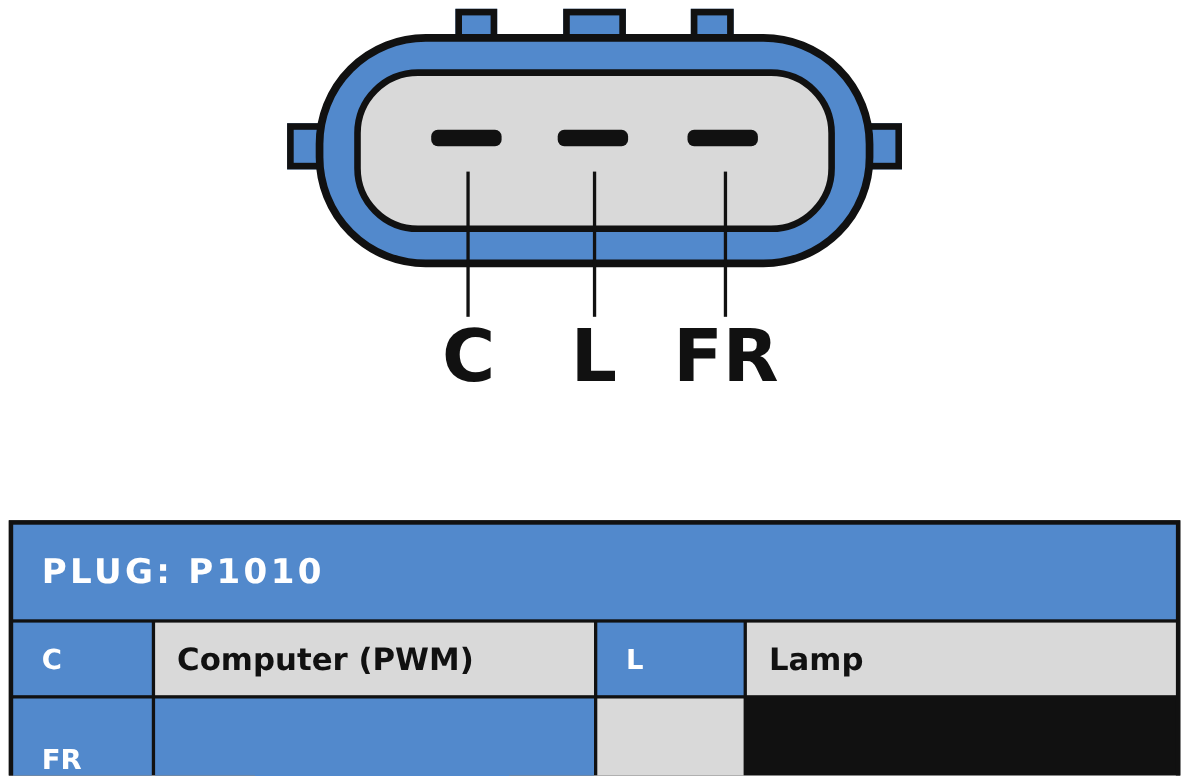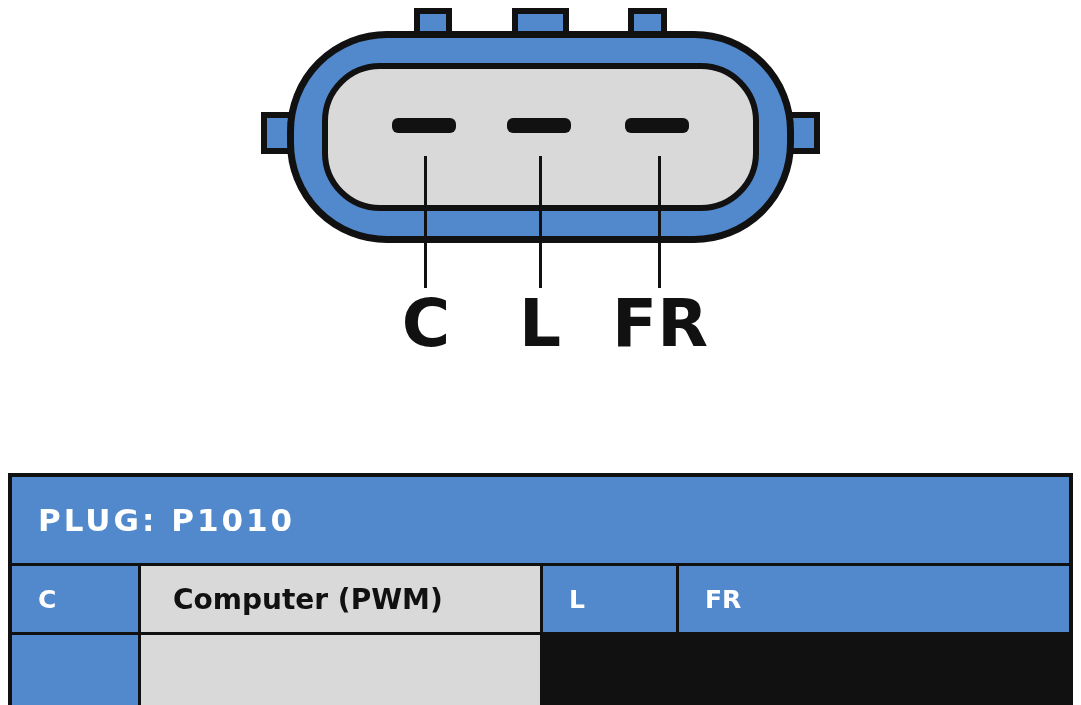--- a/index.html
+++ b/index.html
@@ -112,21 +112,21 @@
     color: #ffffff;
     font-weight: bold;
     font-size: 25px;
     padding-left: 26px;
   }
   .desc-cell {
     background: #d9d9d9;
     color: #111111;
     font-size: 28px;
     font-weight: 600;
-    padding-left: 32px;
+    padding-left: 20px;
   }
 </style>
 </head>
 <body>
 
 <div class="connector">
   <div class="tab-top t1"></div>
   <div class="tab-top t2"></div>
   <div class="tab-top t3"></div>
   <div class="tab-side left"></div>
@@ -147,17 +147,18 @@
   <div class="pin-label label2">L</div>
   <div class="pin-label label3">FR</div>
 </div>
 
 <div class="plug-table">
   <div class="table-title">PLUG: P1010</div>
 
   <div class="cell pin-cell">C</div>
   <div class="cell desc-cell">Computer (PWM)</div>
   <div class="cell pin-cell">L</div>
+  <div class="cell desc-cell">Lamp</div>
 
   <div class="cell pin-cell">FR</div>
   <div class="cell pin-cell"></div>
   <div class="cell desc-cell"></div>
 </div>
 
 </body></html>

